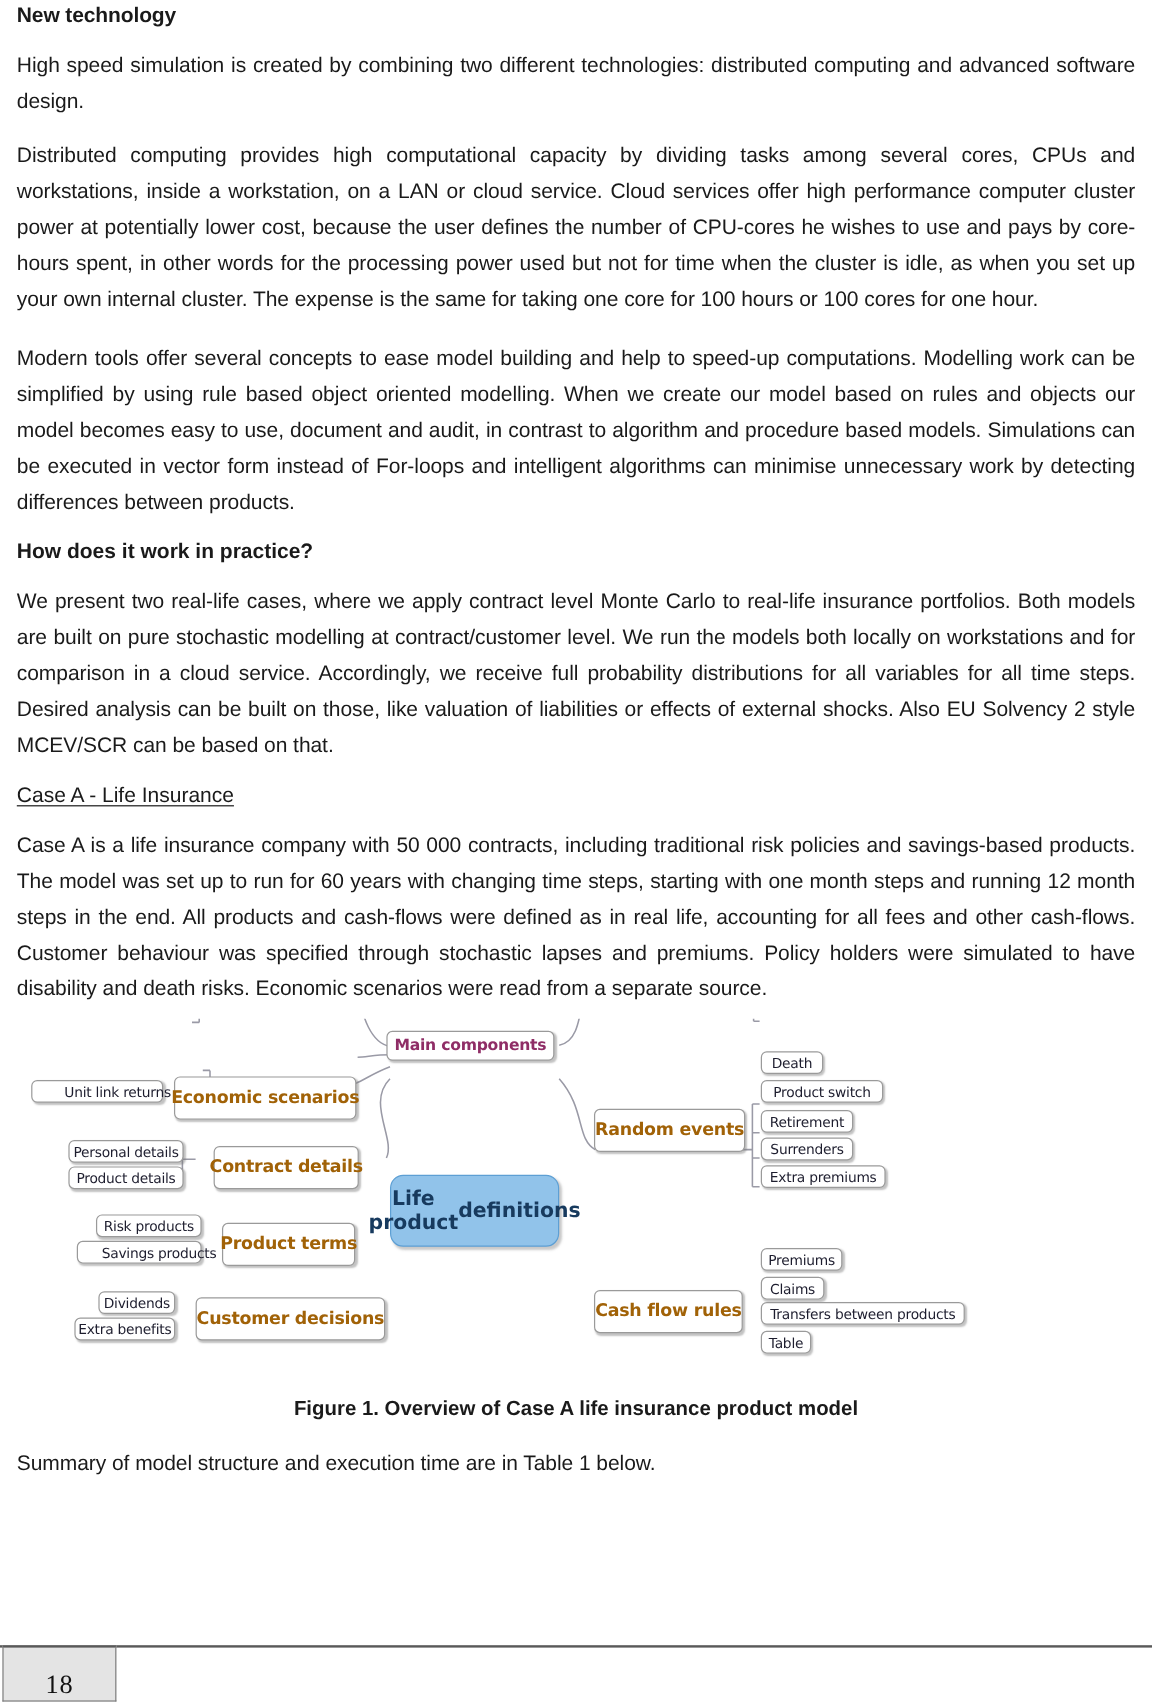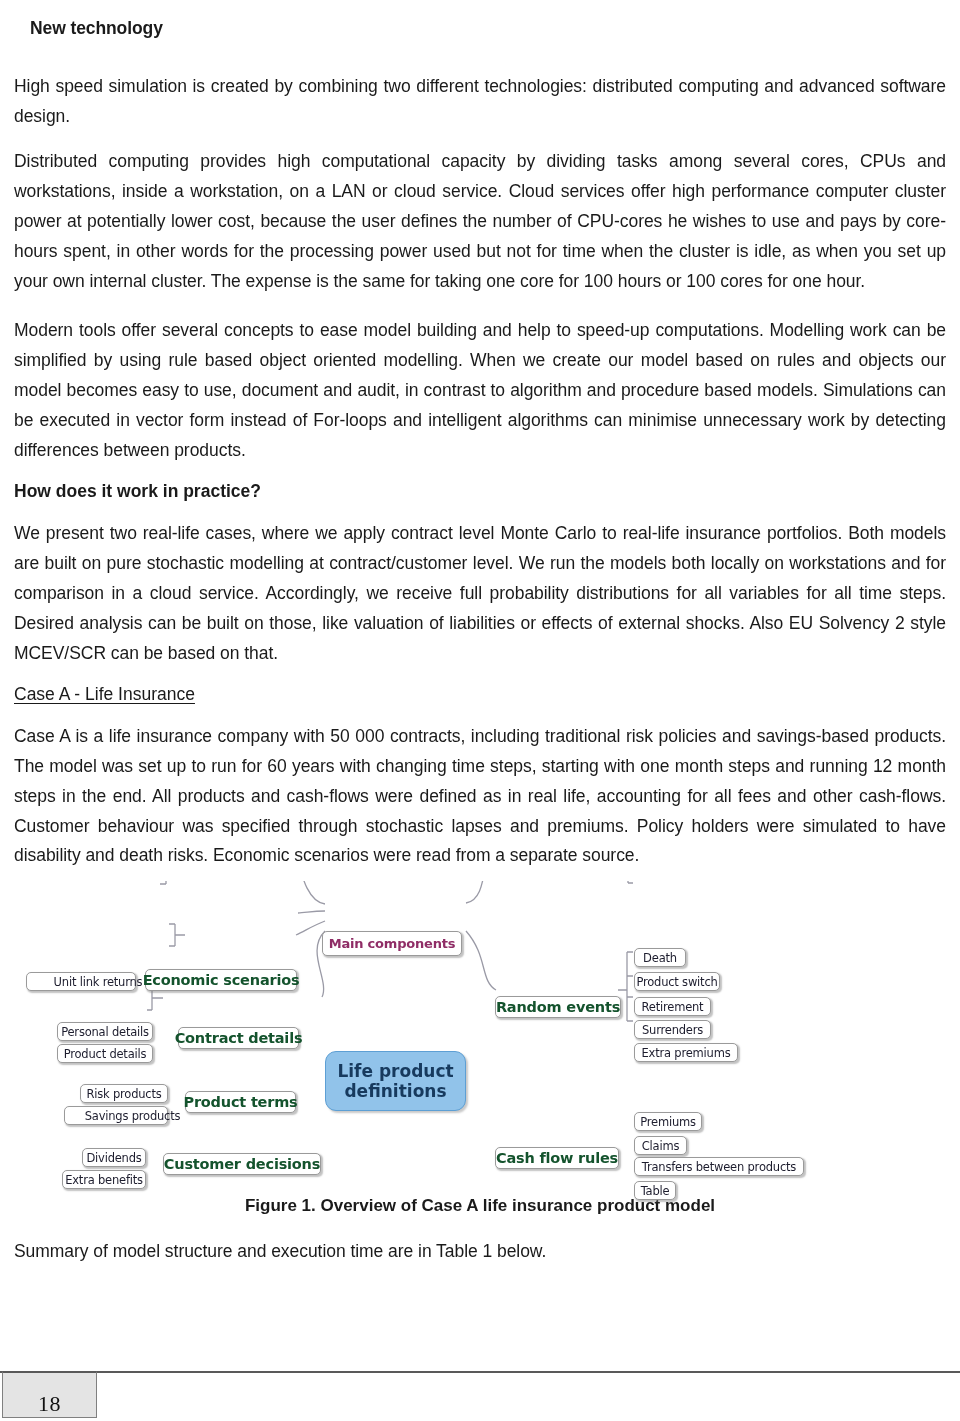--- a/index.html
+++ b/index.html
@@ -23,21 +23,21 @@
   }
   .content {
     position: absolute;
     left: 14px;
     top: 0;
     width: 932px;
   }
   h2.section-head {
     font-size: 17.5px;
     font-weight: bold;
-    margin: 16px;
+    margin: 0;
     padding: 2px 0 0 0;
     line-height: 1.25;
     letter-spacing: -0.1px;
   }
   p.body-text {
     font-size: 17.5px;
     line-height: 29.8px;
     margin: 0;
     text-align: justify;
     letter-spacing: -0.05px;
@@ -89,37 +89,36 @@
   .node {
     position: absolute;
     background: #ffffff;
     border: 1px solid #9a9a9a;
     border-radius: 5px;
     display: flex;
     align-items: center;
     justify-content: center;
     white-space: nowrap;
     box-shadow: 1.5px 1.5px 1.5px rgba(120,120,120,0.45);
-    margin-top: 40px;
   }
   .node.leaf {
     font-size: 11.5px;
     color: #1d1d2e;
     font-family: "DejaVu Sans", sans-serif;
     padding: 0 5px;
     height: 19px;
     letter-spacing: -0.2px;
   }
   .node.branch {
     font-size: 14.5px;
     font-weight: bold;
-    color: #14532d;
+    color: #a16207;
     font-family: "DejaVu Sans", sans-serif;
     padding: 0 8px;
-    height: 22px;
+    height: 36px;
     letter-spacing: -0.2px;
   }
   .node.title-node {
     font-size: 13px;
     font-weight: bold;
     color: #8f2d66;
     font-family: "DejaVu Sans", sans-serif;
     padding: 0 8px;
     height: 25px;
     letter-spacing: -0.2px;
@@ -128,21 +127,21 @@
     background: #91c3ea;
     border: 1px solid #5d9fd4;
     border-radius: 11px;
     color: #173a5e;
     font-size: 17px;
     font-weight: bold;
     font-family: "DejaVu Sans", sans-serif;
     line-height: 1.18;
     text-align: center;
     white-space: normal;
-    flex-direction: column;
+    flex-direction: row;
     box-shadow: 2px 2px 2px rgba(120,120,120,0.4);
   }
 
   .fig-caption {
     font-size: 17px;
     font-weight: bold;
     text-align: center;
     margin: 0;
     line-height: 1.3;
   }
@@ -267,21 +266,21 @@
         <div class="node leaf" style="left:80px; top:163px; width:88px;">Risk products</div>
         <div class="node leaf" style="left:64px; top:185px; width:104px;padding-left:38px;">Savings products</div>
         <div class="node branch" style="left:185px; top:170px; width:111px;">Product terms</div>
 
         <div class="node leaf" style="left:82px; top:227px; width:64px;">Dividends</div>
         <div class="node leaf" style="left:62px; top:249px; width:84px;">Extra benefits</div>
         <div class="node branch" style="left:163px; top:232px; width:158px;">Customer decisions</div>
 
         <div class="node branch" style="left:495px; top:75px; width:126px;">Random events</div>
         <div class="node leaf" style="left:634px; top:27px; width:52px;">Death</div>
-        <div class="node leaf" style="left:634px; top:51px; width:86px;">Product switch</div>
+        <div class="node leaf" style="left:634px; top:51px; width:102px;">Product switch</div>
         <div class="node leaf" style="left:634px; top:76px; width:77px;">Retirement</div>
         <div class="node leaf" style="left:634px; top:99px; width:77px;">Surrenders</div>
         <div class="node leaf" style="left:634px; top:122px; width:104px;">Extra premiums</div>
 
         <div class="node branch" style="left:495px; top:226px; width:124px;">Cash flow rules</div>
         <div class="node leaf" style="left:634px; top:191px; width:68px;">Premiums</div>
         <div class="node leaf" style="left:634px; top:215px; width:53px;">Claims</div>
         <div class="node leaf" style="left:634px; top:236px; width:170px;">Transfers between products</div>
         <div class="node leaf" style="left:634px; top:260px; width:42px;">Table</div>
 

